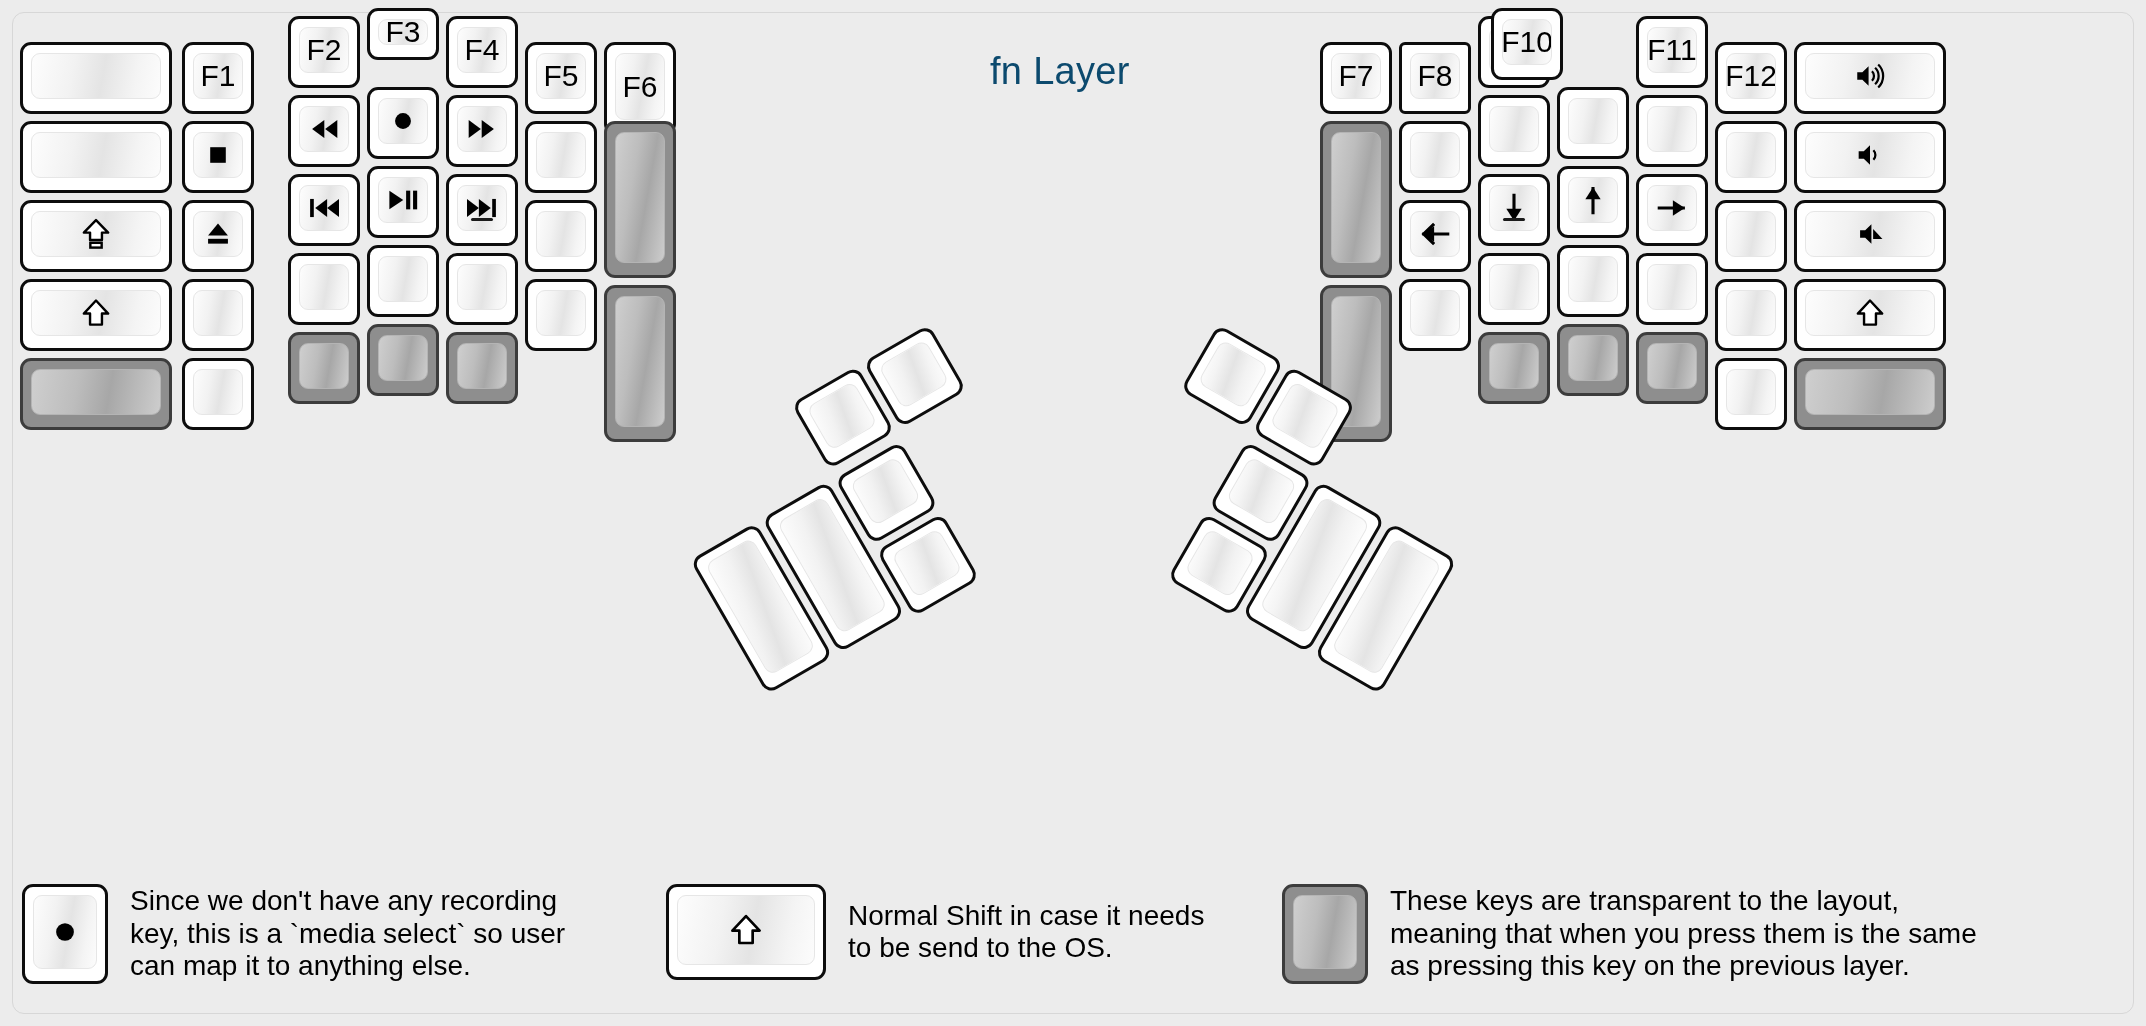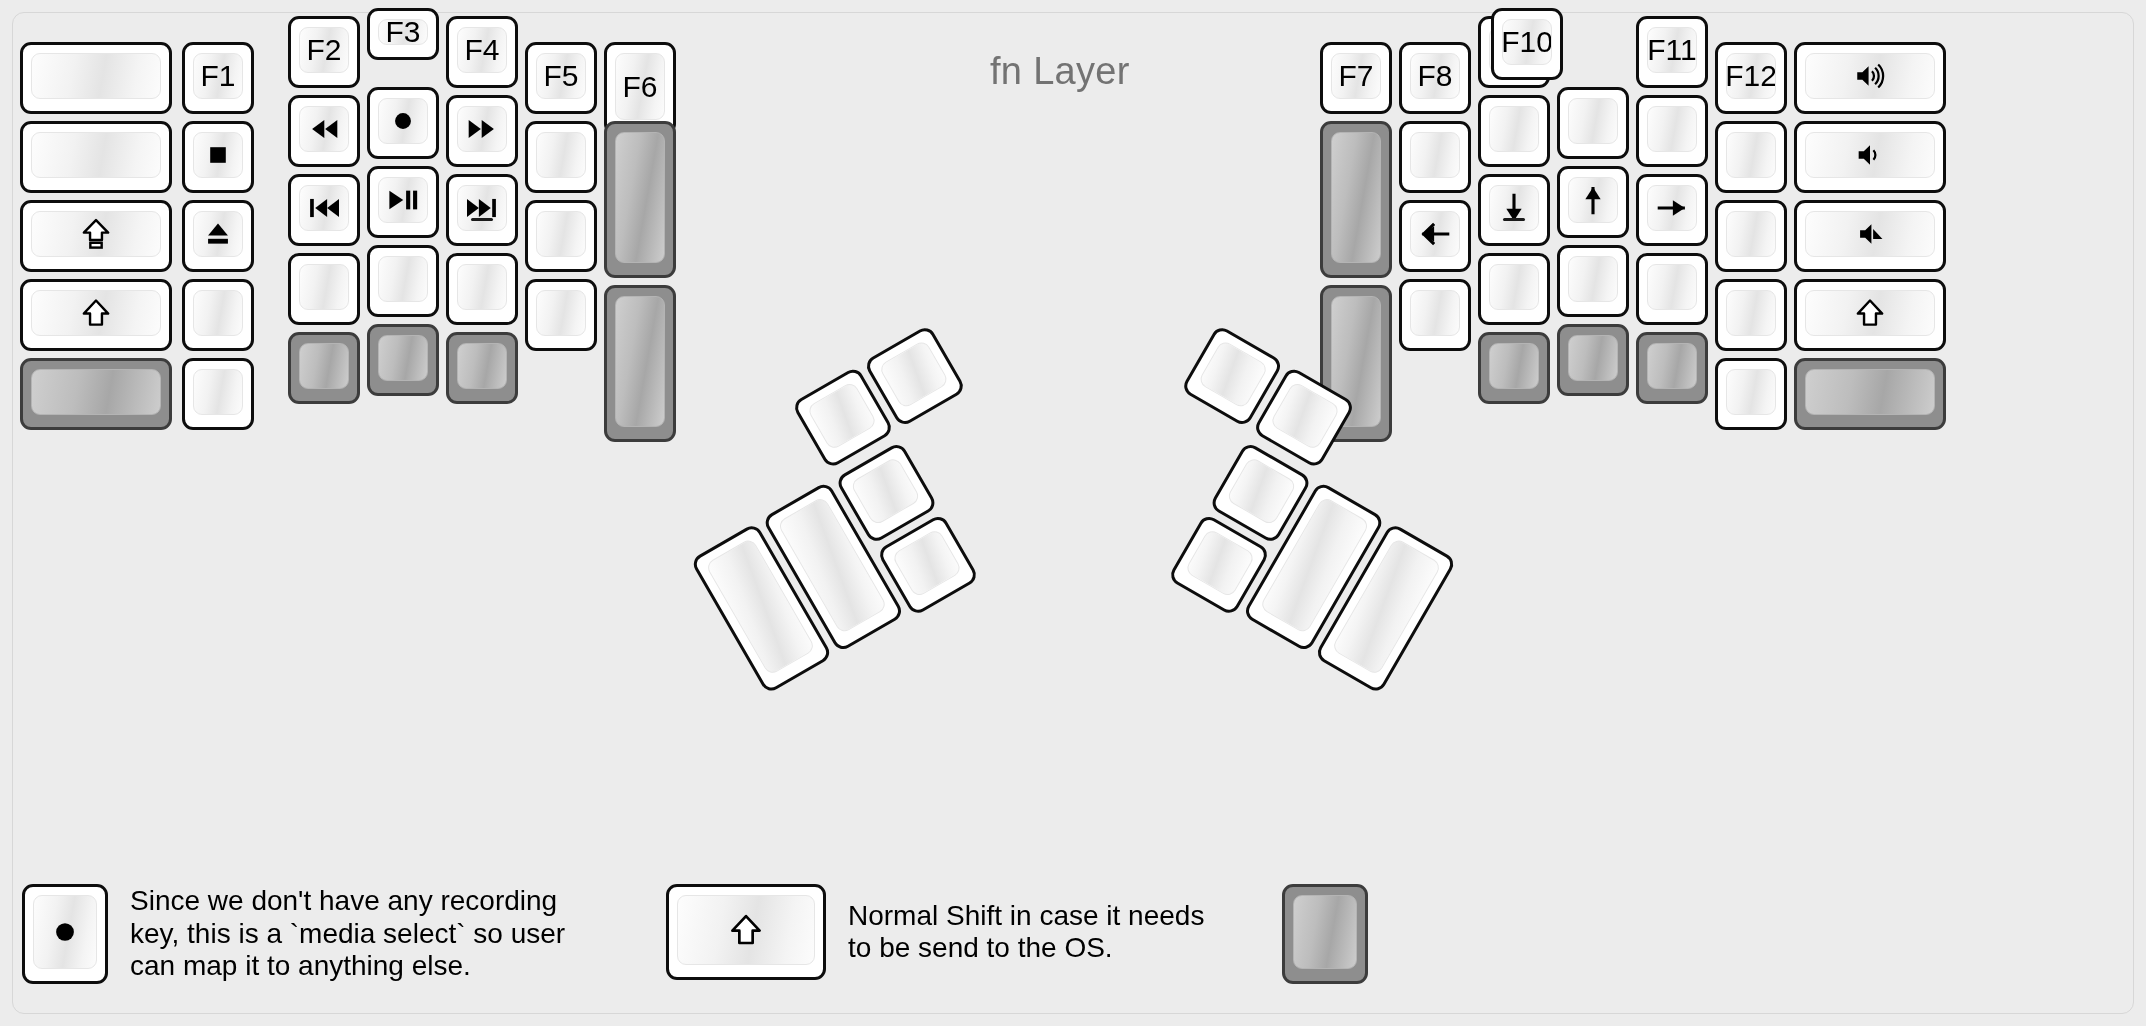--- a/index.html
+++ b/index.html
@@ -20,21 +20,21 @@
     background:#ececec;
     border:1px solid #d7d7d7;
     border-radius:12px;
     box-sizing:border-box;
   }
 
   
   .title{
     position:absolute;
     left:990px;top:50px;
-    font-size:38px;color:#737373;
+    font-size:38px;color:#0c4a6e;
     letter-spacing:.3px;
     white-space:nowrap;
   }
 
   
   .key{
     position:absolute;
     box-sizing:border-box;
     border:3px solid #0d0d0d;
     border-radius:11px;
@@ -342,21 +342,21 @@
       <div class="key trans" style="left: 1320px; top: 121px; width: 72px; height: 157px;">
         <div class="top">
           <div class="stack"></div>
         </div>
       </div>
       <div class="key trans" style="left: 1320px; top: 285px; width: 72px; height: 157px;">
         <div class="top">
           <div class="stack"></div>
         </div>
       </div>
-      <div class="key" style="left: 1399px; top: 42px; width: 72px; height: 72px;">
+      <div class="key" style="left: 1399px; top: 42px; width: 72px; height: 72px; border-radius: 6px;">
         <div class="top">
           <div class="stack">
             <span class="lbl">F8</span>
           </div>
         </div>
       </div>
       <div class="key" style="left: 1399px; top: 121px; width: 72px; height: 72px;">
         <div class="top">
           <div class="stack"></div>
         </div>
@@ -629,15 +629,18 @@
             </span>
           </div>
         </div>
         <div class="legend-text">Normal Shift in case it needs
 to be send to the OS.</div>
       </div>
       <div class="legend-item" style="left: 1282px; top: 884px;">
         <div class="key legend-key trans" style="position: relative; width: 86px; height: 100px;">
           <div class="top"></div>
         </div>
+        <div class="legend-text">These keys are transparent to the layout,
+meaning that when you press them is the same
+as pressing this key on the previous layer.</div>
       </div>
     </div>
 </div>
 
 </body></html>

